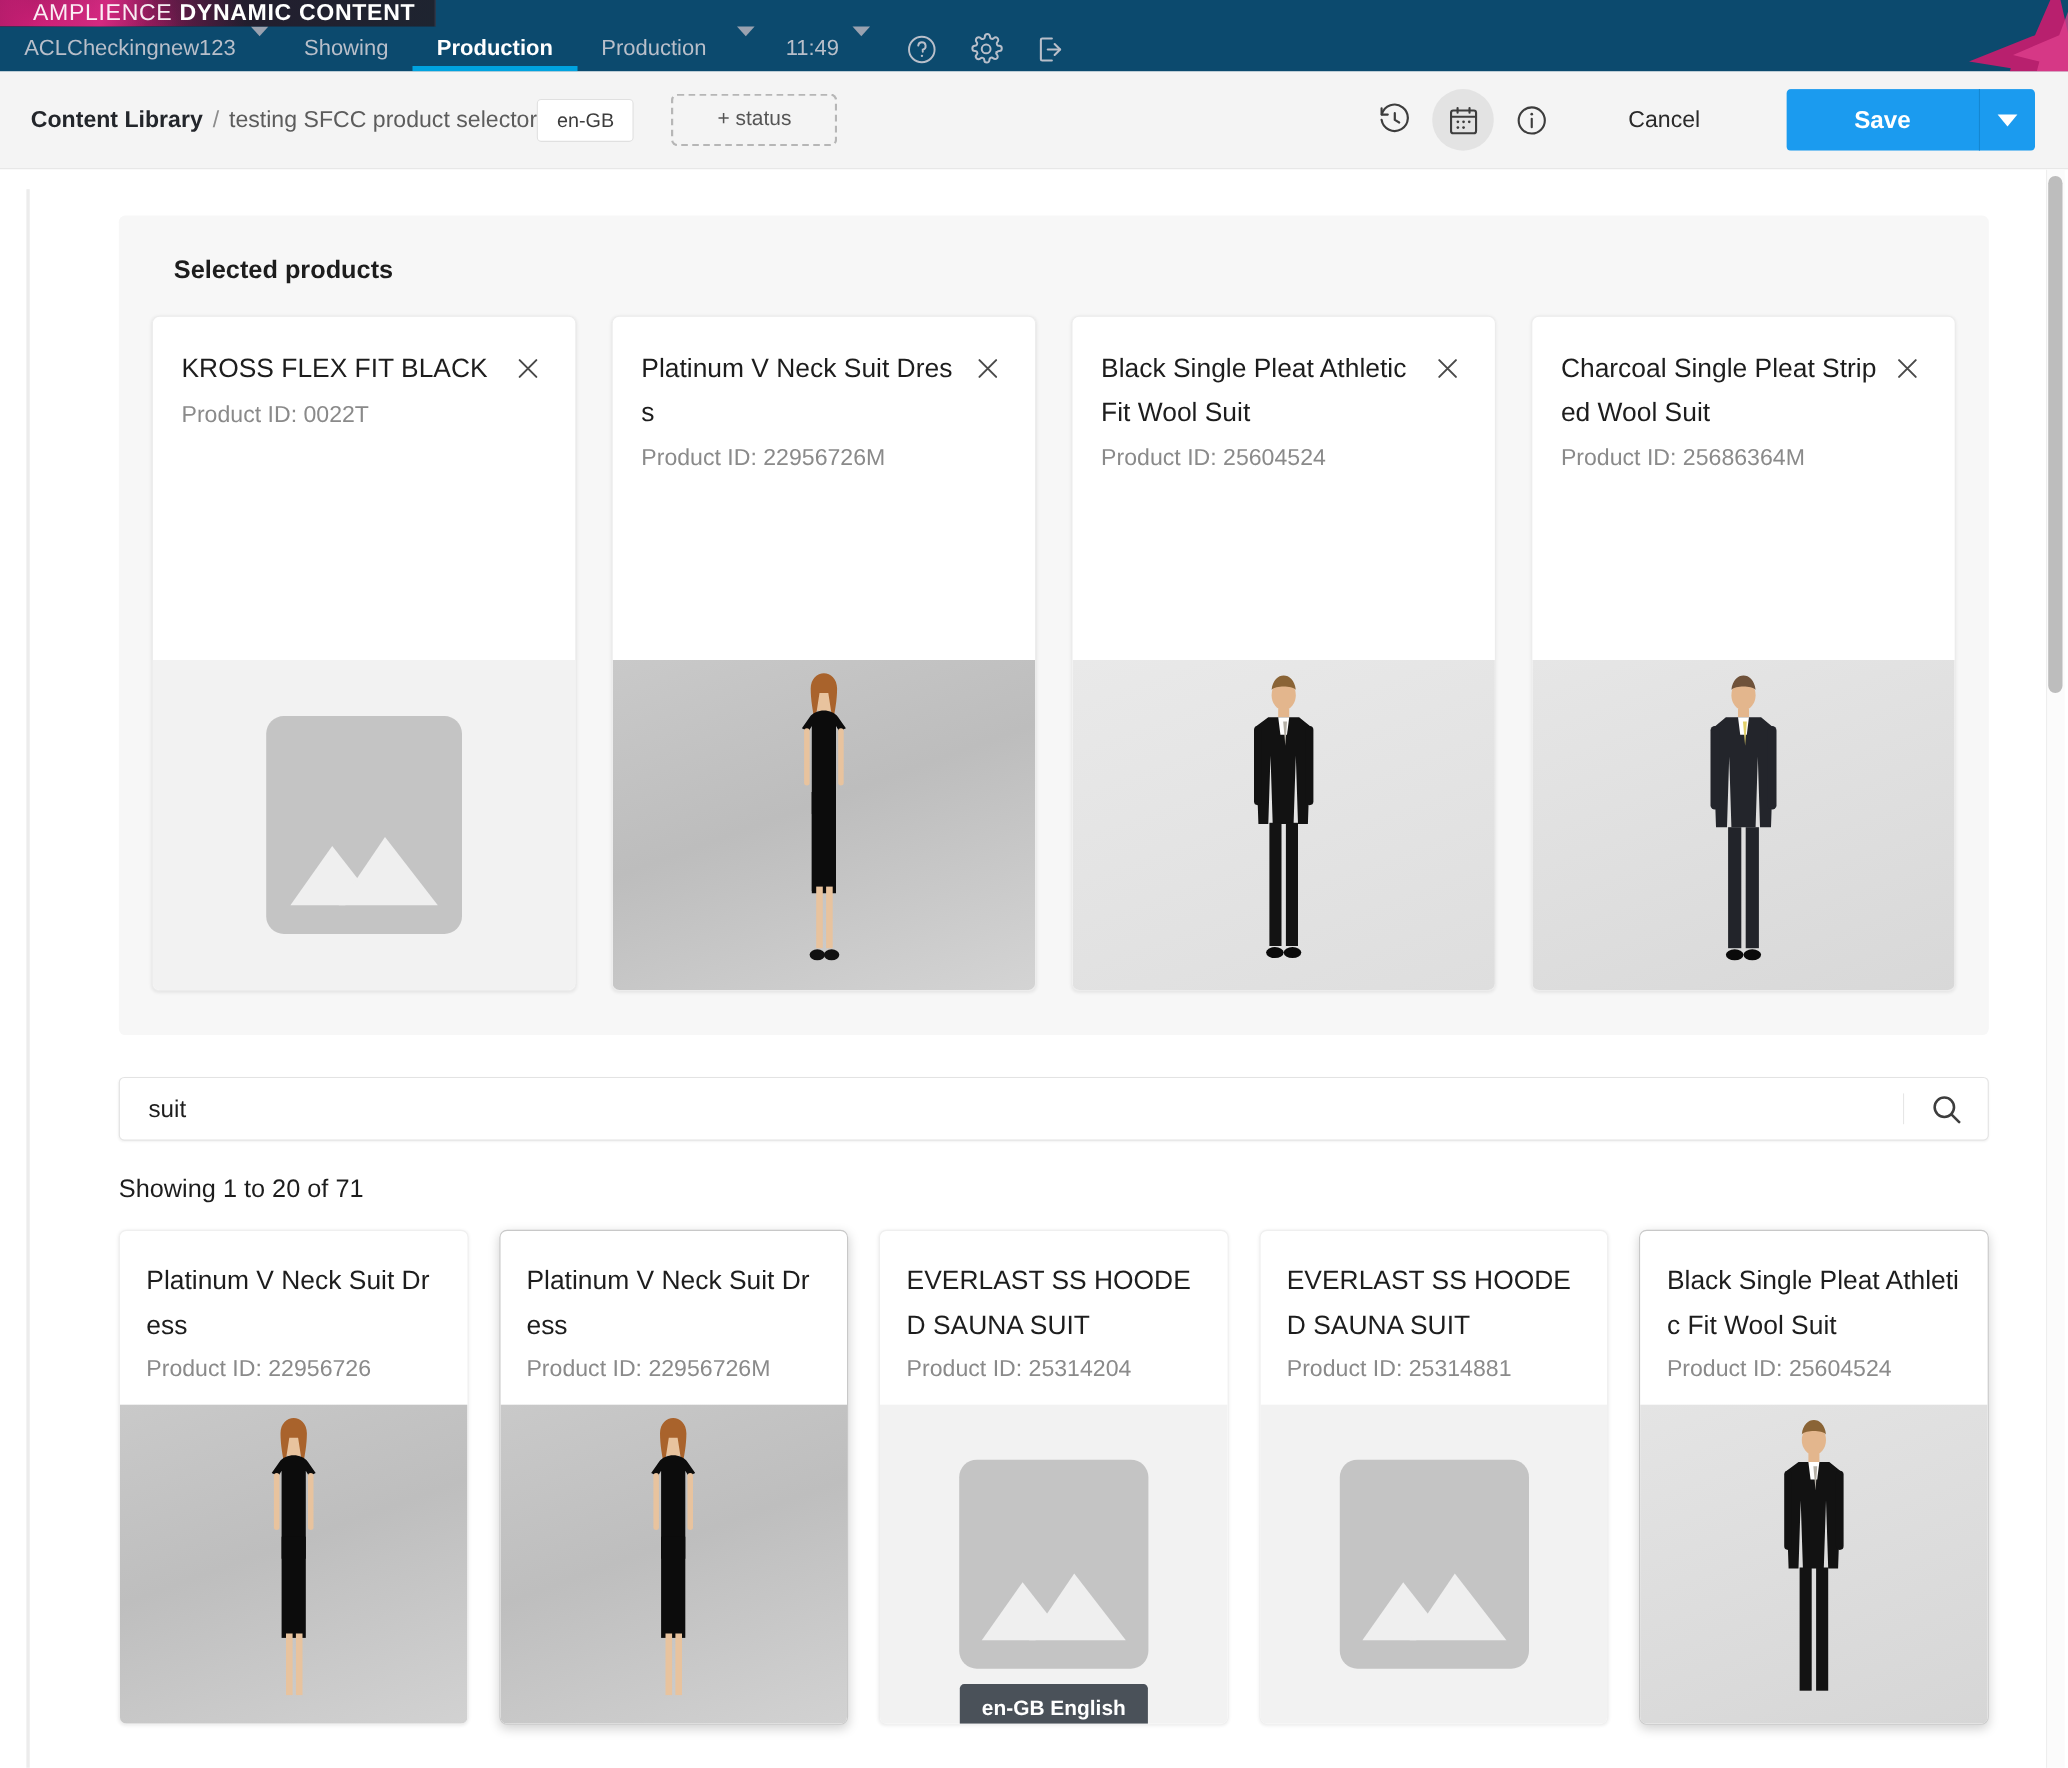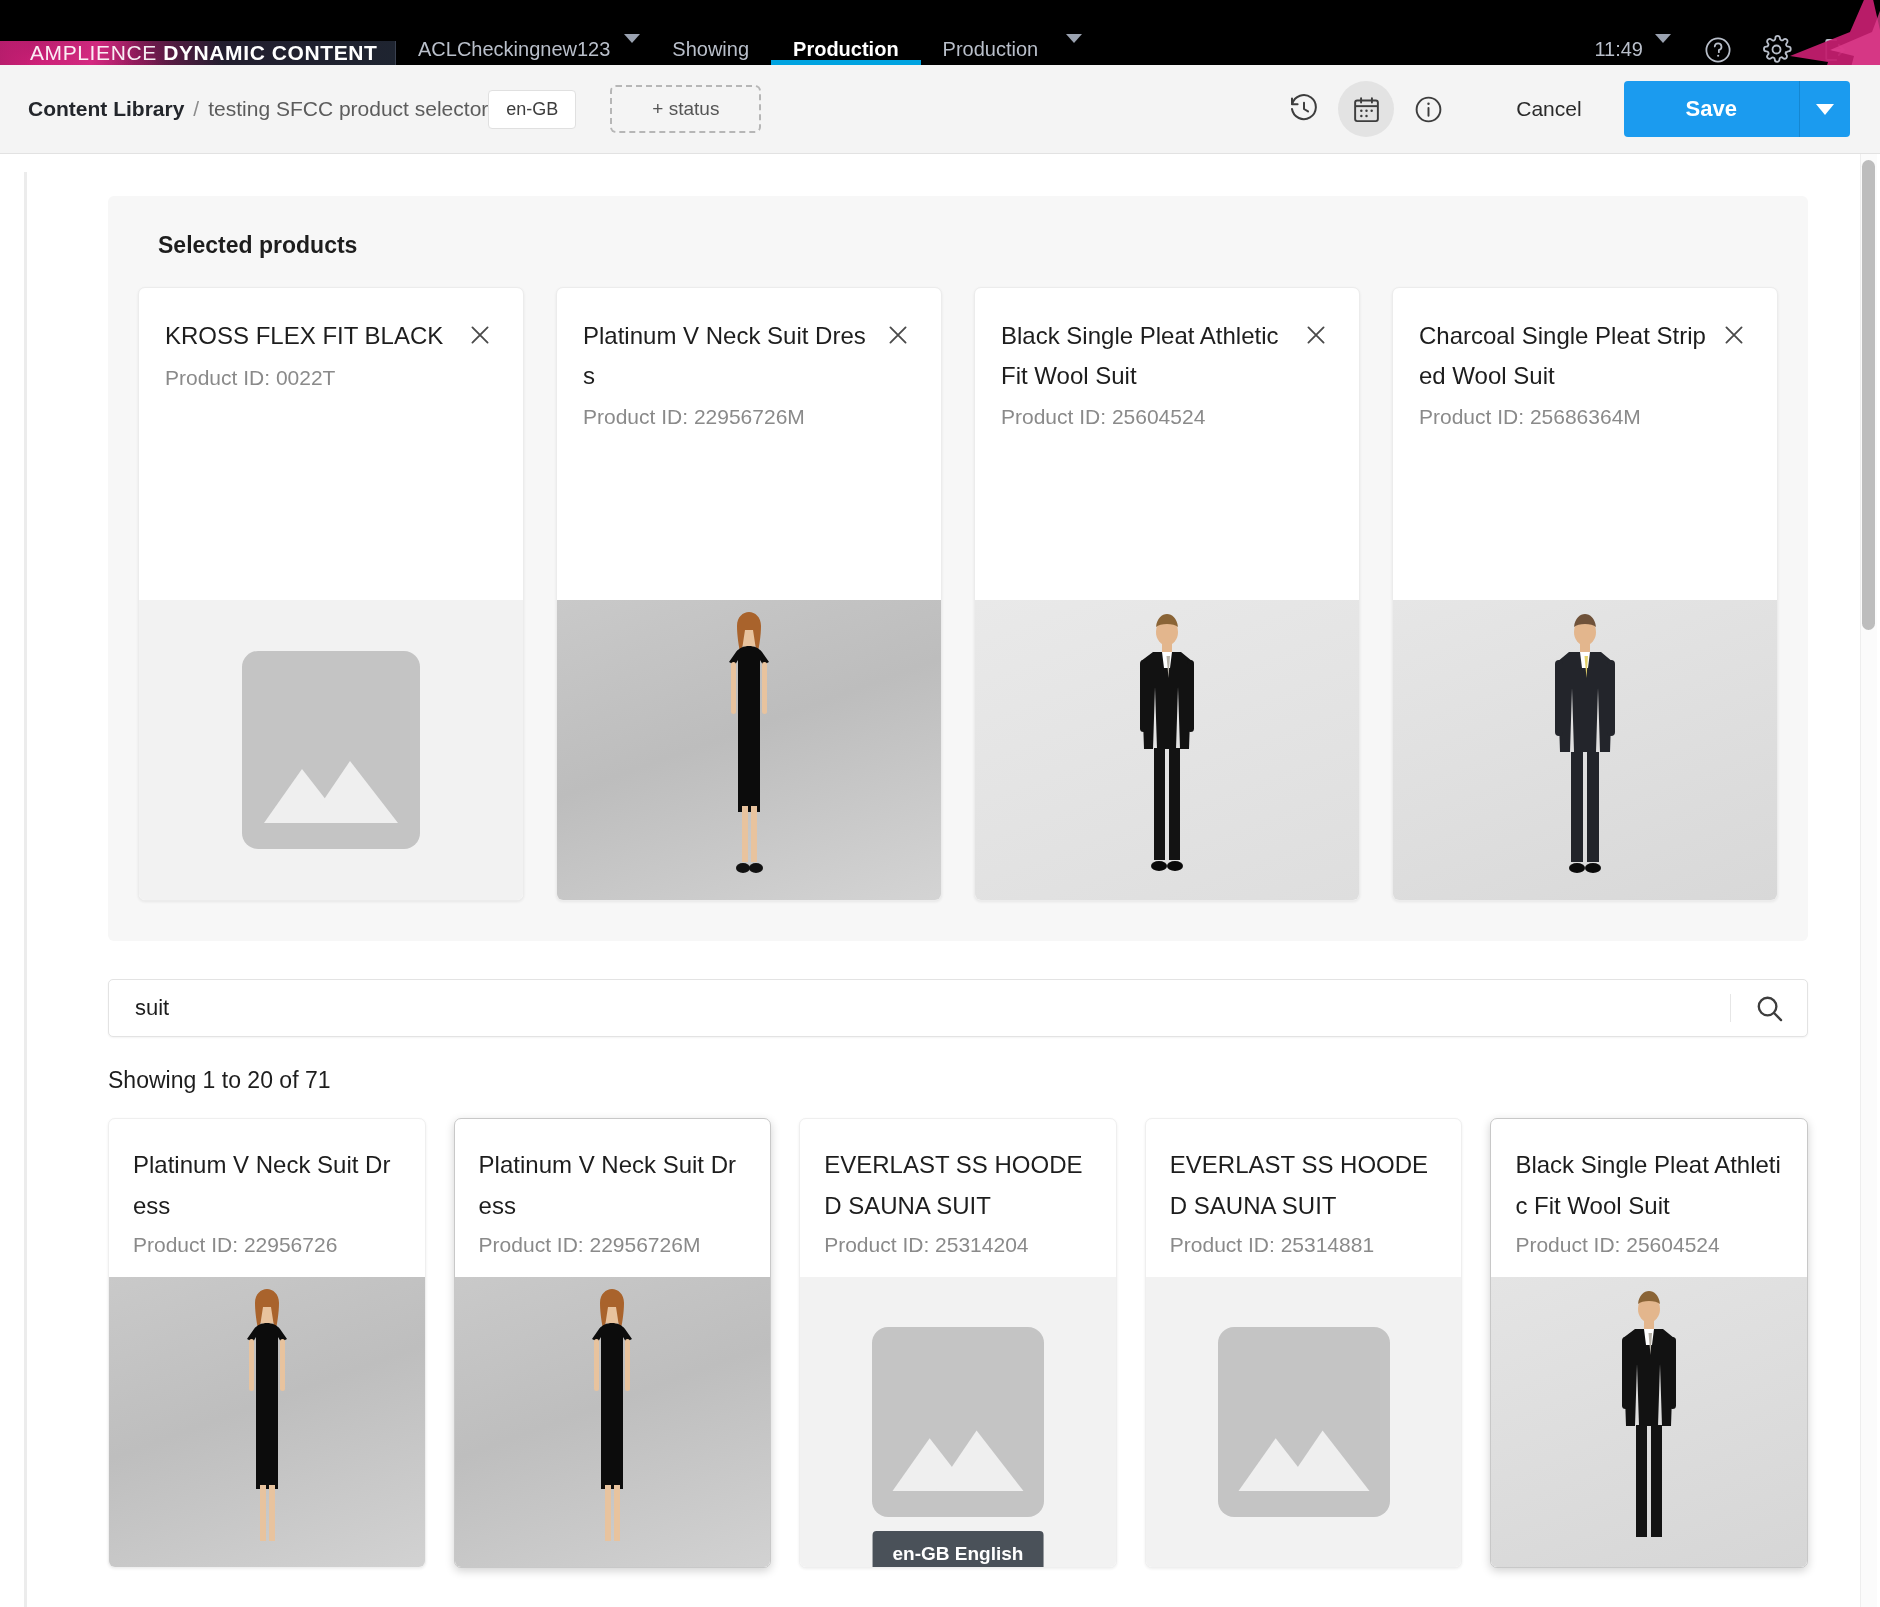--- a/index.html
+++ b/index.html
@@ -7,24 +7,25 @@
     width: 1880px; height: 1607px;
     font-family: "Liberation Sans", sans-serif;
     background: #ffffff;
     overflow: hidden;
   }
 
   
   .topnav {
     position: relative;
     height: 65px;
-    background: #000000;
+    background: #0c4a6e;
     display: flex;
-    align-items: flex-end;
+    align-items: flex-start;
     overflow: hidden;
+    flex-direction: column;
   }
   .logo-block {
     position: relative;
     width: 396px;
     display: flex;
     align-items: center;
     padding-left: 30px;
     overflow: hidden;
     border-right: 1px solid #3a4150;
     background: #1c1f2b;
@@ -110,21 +111,21 @@
   .icon-btn {
     width: 56px; height: 56px; border-radius: 50%;
     display:flex; align-items:center; justify-content:center;
     cursor: pointer;
   }
   .icon-btn.selected { background: #e3e3e3; }
   .cancel-btn {
     font-size: 21px; color: #2a2a2a; margin: 0 42px 0 60px; cursor: pointer;
     background: none; border: none; font-family: inherit;
   }
-  .save-group { display:flex; align-items: stretch; border-radius: 4px; overflow:hidden; }
+  .save-group { display:flex; align-items: stretch; border-radius: 4px; overflow:hidden;margin-left:36px; }
   .save-btn {
     background: #1b9bef; color: #fff; font-size: 22px; font-weight: 700;
     border: none; padding: 0 62px; height: 56px; cursor:pointer; font-family: inherit;
     border-right: 1px solid #1487d2;
   }
   .save-caret {
     background: #1b9bef; width: 50px; height: 56px;
     display:flex; align-items:center; justify-content:center; cursor:pointer;
   }
   .save-caret .c {

